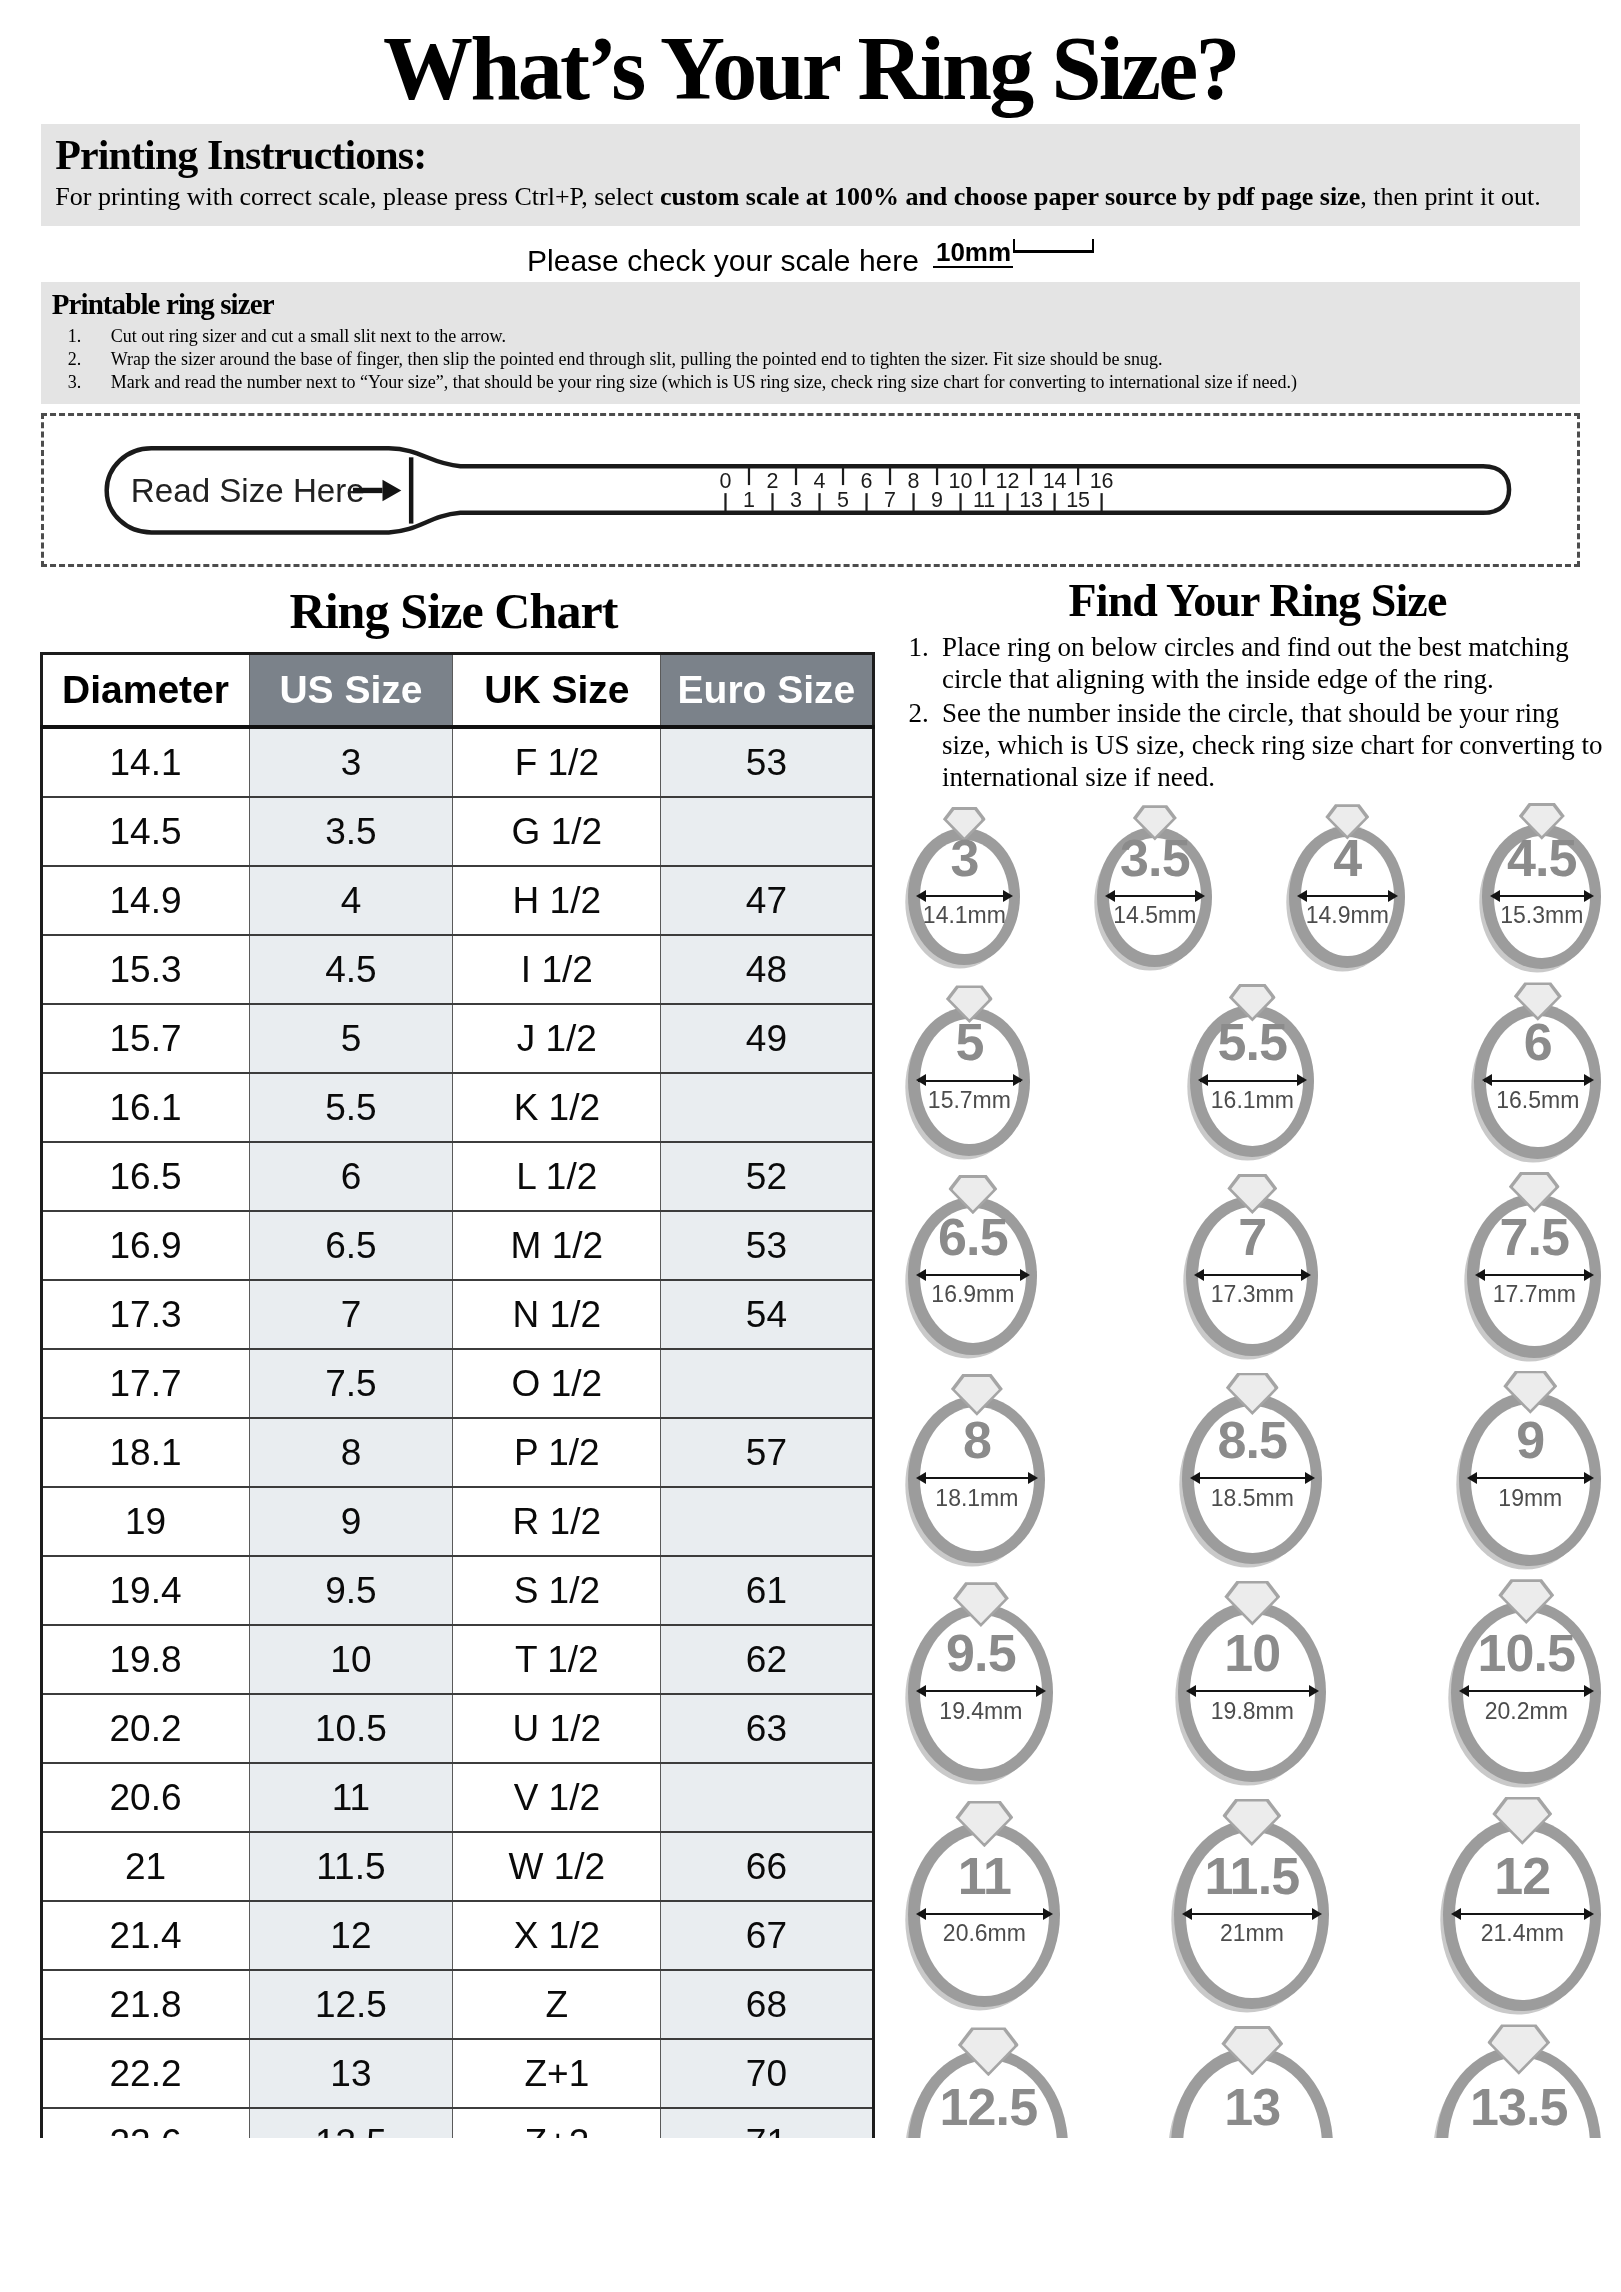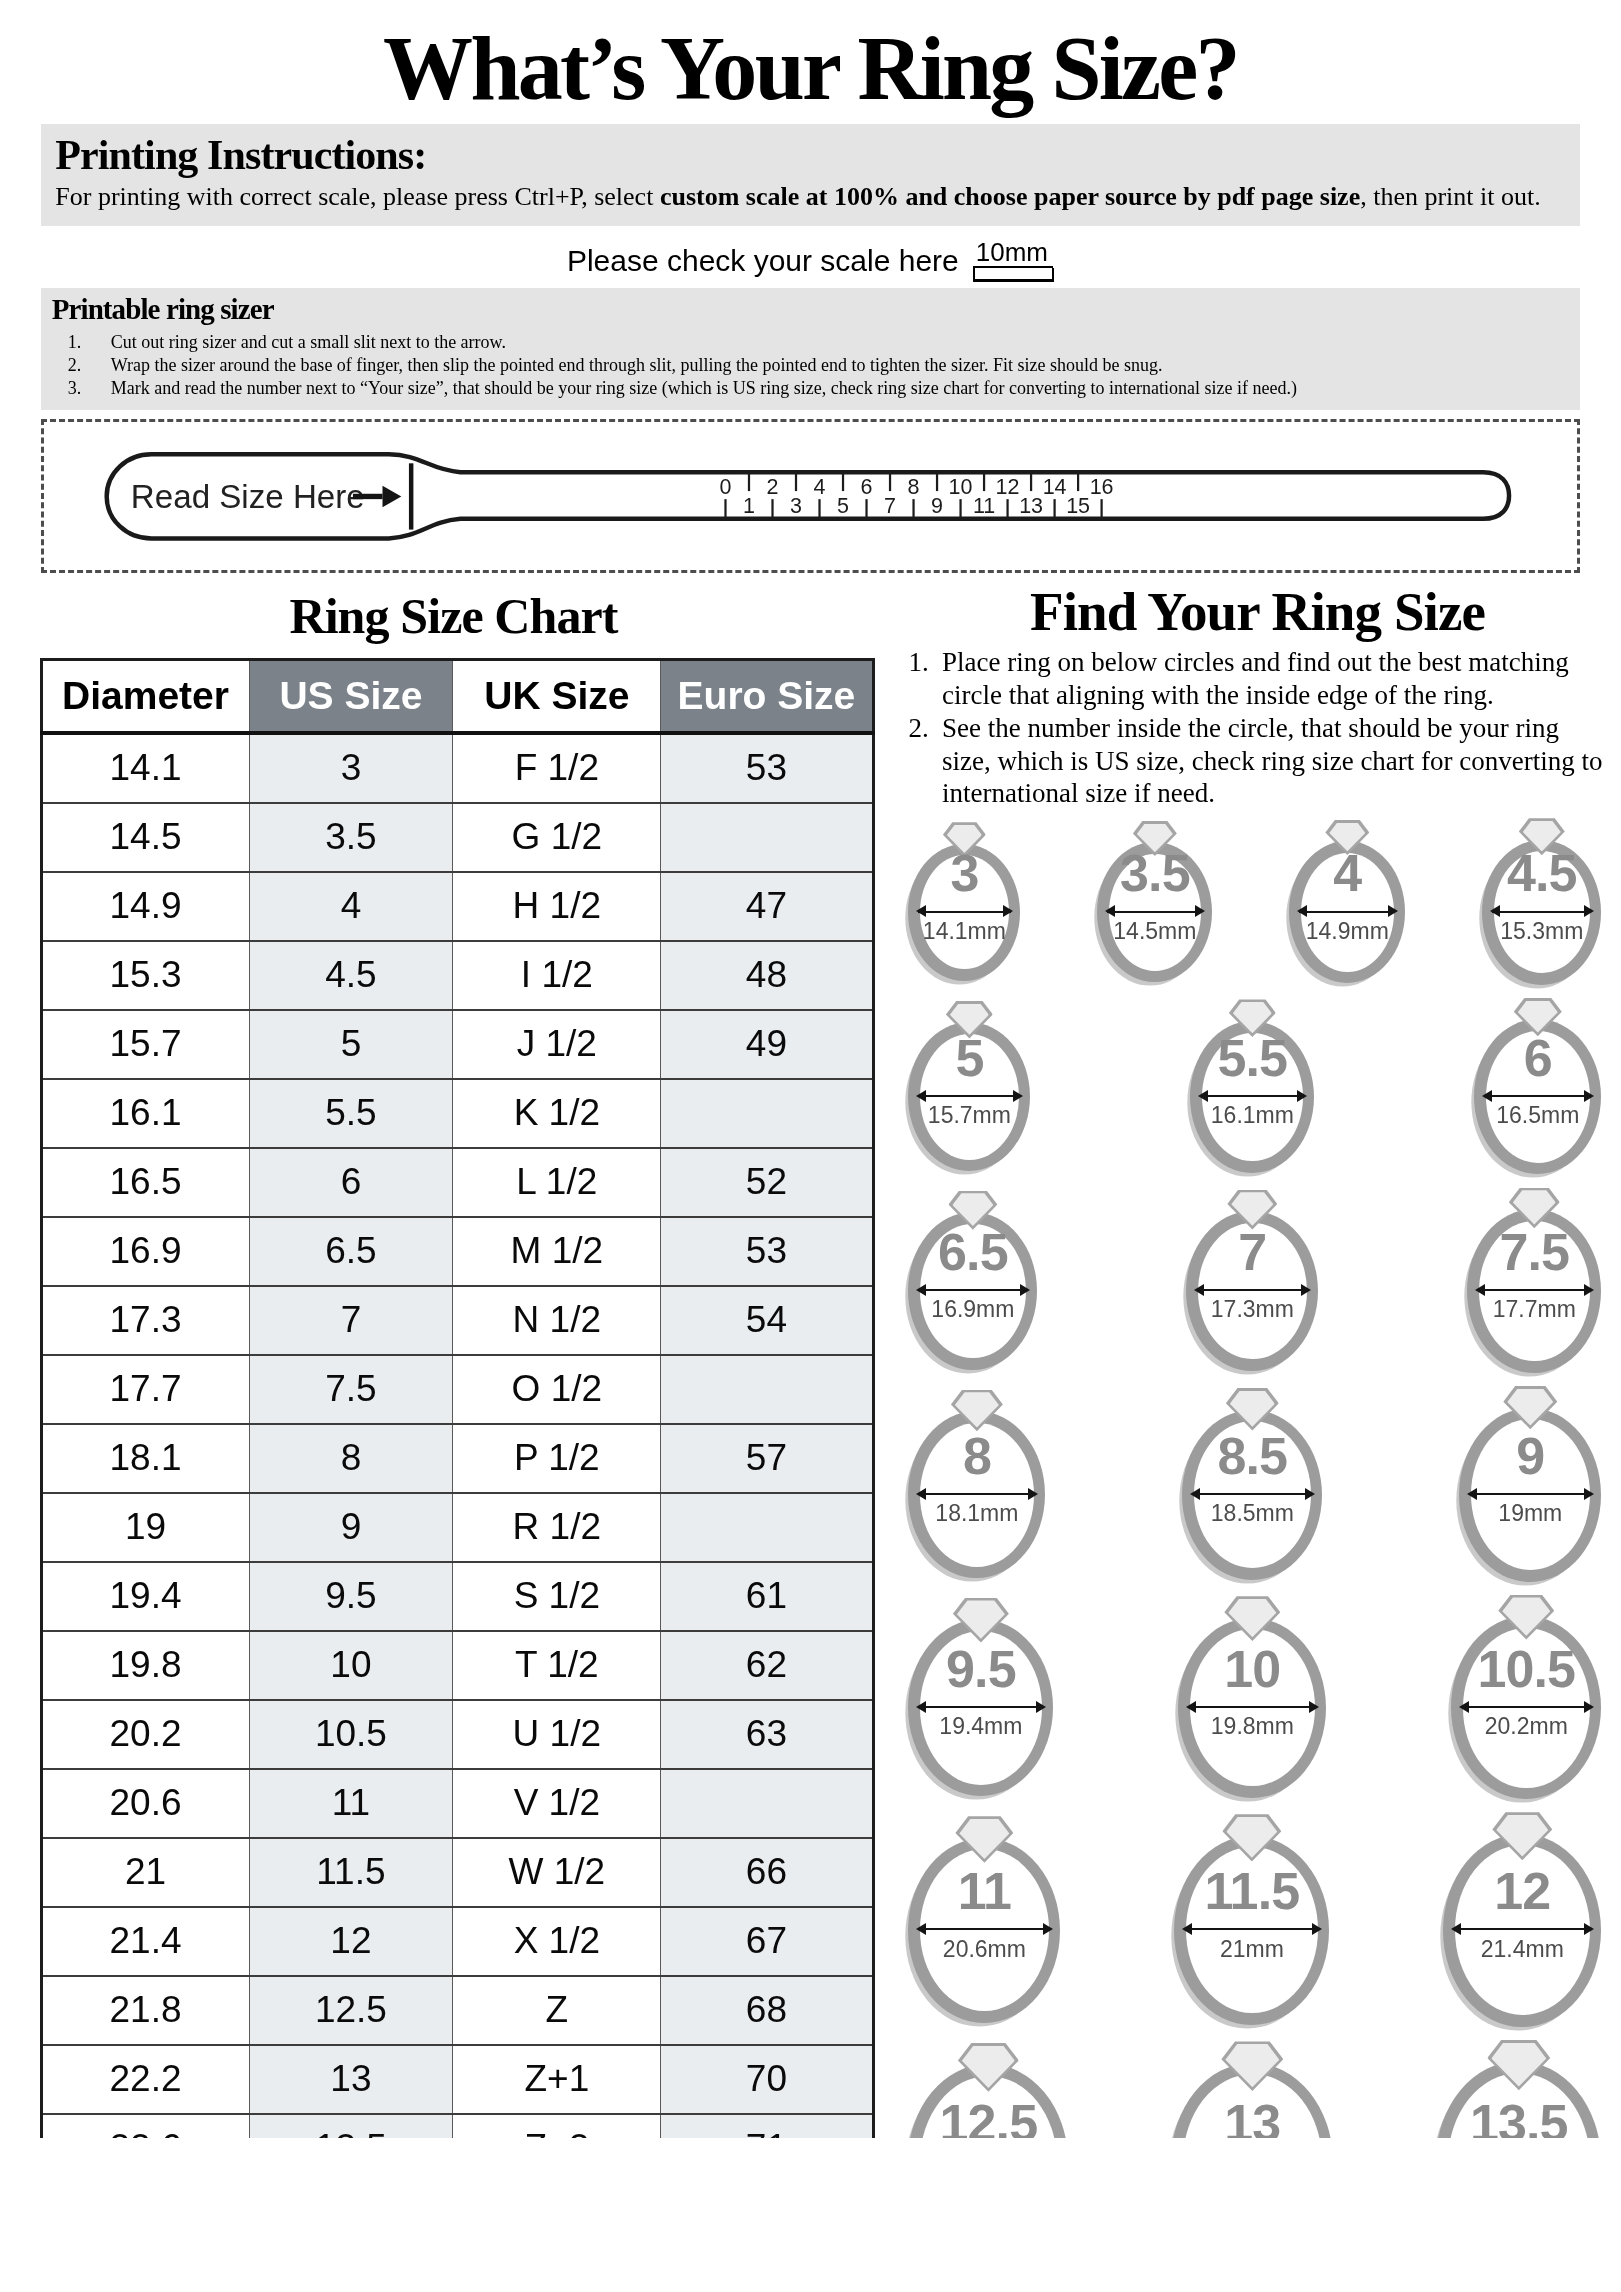--- a/index.html
+++ b/index.html
@@ -10,41 +10,41 @@
          letter-spacing:-2.7px;font-family:"Liberation Serif",serif;}
   
   .gray-box{background:#e4e4e4;margin:0 41px;}
   .box-print{padding:3.6px 14.3px 12.5px;}
   .box-print h2{margin:3.6px 0 1.8px;font-size:42px;font-weight:700;letter-spacing:-0.9px;}
   .box-print p{margin:1.8px 0 0;font-size:26px;line-height:1.25;}
   
   .scale-row{display:flex;justify-content:center;align-items:flex-start;gap:14.3px;margin:12.5px 0 5.4px;
              font-family:"Liberation Sans",sans-serif;}
   .scale-label{font-size:30px;line-height:1.1;padding-top:5.4px;}
-  .scale-widget{display:flex;flex-direction:column;}
+  .scale-widget{display:flex;flex-direction:row;font-weight:bold;}
   .scale-mm{font-size:26px;line-height:1.05;padding-left:2.7px;border-bottom:2.7px solid #000;width:77px;}
   .scale-bar{width:77px;height:11.6px;border-left:2.7px solid #000;border-right:2.7px solid #000;
              border-bottom:3.6px solid #000;}
   
   .box-sizer{margin-top:5.4px;padding:3.6px 10.7px 9px;}
   .box-sizer h3{margin:1.8px 0 5.4px;font-size:29px;font-weight:700;letter-spacing:-0.9px;}
   .box-sizer ol{list-style:none;margin:0;padding:0;counter-reset:n;}
   .box-sizer li{counter-increment:n;position:relative;padding-left:59px;font-size:18px;line-height:1.18;margin:1.8px 0;}
   .box-sizer li::before{content:counter(n) ".";position:absolute;left:16px;}
   
   .dash-box{position:relative;margin:9px 41px 0;height:148px;border:3.6px dashed #4d4d4d;}
   .dash-box svg{position:absolute;left:0;top:0;}
   .ruler-num{font:24px "Liberation Sans",sans-serif;fill:#1c1c1c;text-anchor:middle;}
   .ruler-tick{stroke:#1c1c1c;stroke-width:2.5;}
   
   .columns{display:flex;align-items:flex-start;margin:7.2px 0 0 27px;}
   .col-left{width:853px;}
   .col-left h2{margin:7.2px 0 12.5px;text-align:center;font-size:50px;font-weight:700;letter-spacing:-0.9px;}
   .col-right{width:709px;margin-left:23px;}
-  .col-right h2{margin:0 0 3.6px;text-align:center;font-size:55px;font-weight:700;letter-spacing:-0.9px;}
+  .col-right h2{margin:0 0 3.6px;text-align:center;font-size:46px;font-weight:700;letter-spacing:-0.9px;}
   .col-right ol{list-style:none;margin:0 0 5.4px;padding:0;counter-reset:m;}
   .col-right li{counter-increment:m;position:relative;padding-left:39px;font-size:27px;line-height:1.2;margin:0.9px 0;}
   .col-right li::before{content:counter(m) ".";position:absolute;left:5.4px;}
   
   table{border-collapse:collapse;width:835px;margin-left:12.5px;table-layout:fixed;
         font-family:Liberation Sans, sans-serif;}
   table{border:3.6px solid #1c1c1c;}
   col.c1{width:25%;}col.c2{width:24.5%;}col.c3{width:25%;}col.c4{width:25.5%;}
   th,td{text-align:center;border-left:1.8px solid #5a5a5a;padding:0;}
   th:first-child,td:first-child{border-left:none;}

